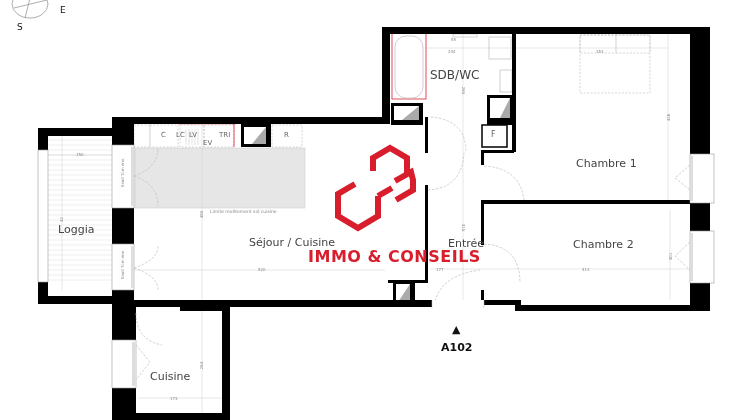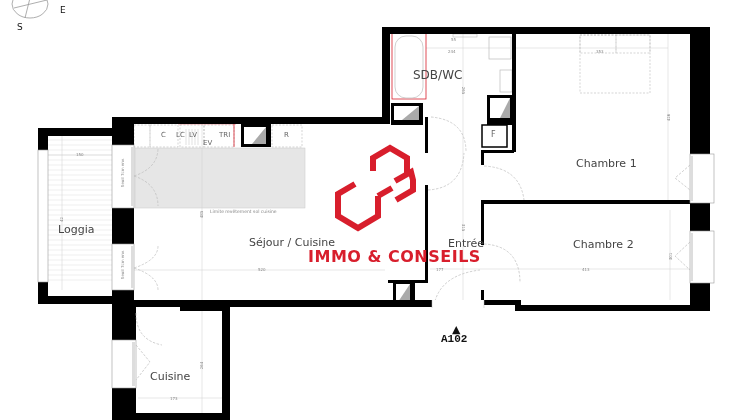--- a/index.html
+++ b/index.html
@@ -208,21 +208,21 @@
       <polyline points="355,184 338,194 338,216 358,228 378,216 378,196"></polyline>
       <polyline points="373,171 373,158 390,148 407,158 407,174"></polyline>
       <polyline points="395,181 411,172 411,172 413,180 413,190 396,200"></polyline>
       <polyline points="378,196 392,188"></polyline>
     </g>
   </svg>
 
   <span class="compass-letter" style="left:60px;top:5px;">E</span>
   <span class="compass-letter" style="left:17px;top:22px;">S</span>
 
-  <span class="room-label" style="left:413px;top:68px;font-size:12px;">SDB/WC</span>
+  <span class="room-label" style="left:430px;top:68px;font-size:12px;">SDB/WC</span>
   <span class="room-label" style="left:576px;top:157px;">Chambre 1</span>
   <span class="room-label" style="left:573px;top:238px;">Chambre 2</span>
   <span class="room-label" style="left:249px;top:236px;">Séjour / Cuisine</span>
   <span class="room-label" style="left:448px;top:237px;">Entrée</span>
   <span class="room-label" style="left:58px;top:223px;">Loggia</span>
   <span class="room-label" style="left:150px;top:370px;">Cuisine</span>
 
   <span class="small-label" style="left:136px;top:131px;margin-left:40px;">LC</span>
   <span class="small-label" style="left:161px;top:131px;">C</span>
   <span class="small-label" style="left:189px;top:131px;">LV</span>
@@ -244,16 +244,16 @@
   <span class="dim" style="left:436px;top:267px;">177</span>
   <span class="dim" style="left:460px;top:225px;transform:rotate(90deg);">315</span>
   <span class="dim" style="left:76px;top:152px;">150</span>
   <span class="dim" style="left:59px;top:217px;transform:rotate(-90deg);">42</span>
   <span class="dim" style="left:170px;top:396px;">173</span>
   <span class="dim" style="left:198px;top:363px;transform:rotate(-90deg);">264</span>
   <span class="dim" style="left:108px;top:170px;transform:rotate(-90deg);">Seuil 7cm env.</span>
   <span class="dim" style="left:108px;top:262px;transform:rotate(-90deg);">Seuil 7cm env.</span>
 
   <span style="position:absolute;left:452px;top:323px;font-size:11px;color:#111;">▲</span>
-  <span class="unit-label" style="left:441px;top:333px;font-family:Liberation Mono, monospace;">A102</span>
+  <span class="unit-label" style="left:441px;top:341px;">A102</span>
 
   <span class="brand" style="left:308px;top:247px;font-size:16px;text-align:center;">IMMO &amp; CONSEILS</span>
 </div>
 
 </body></html>

